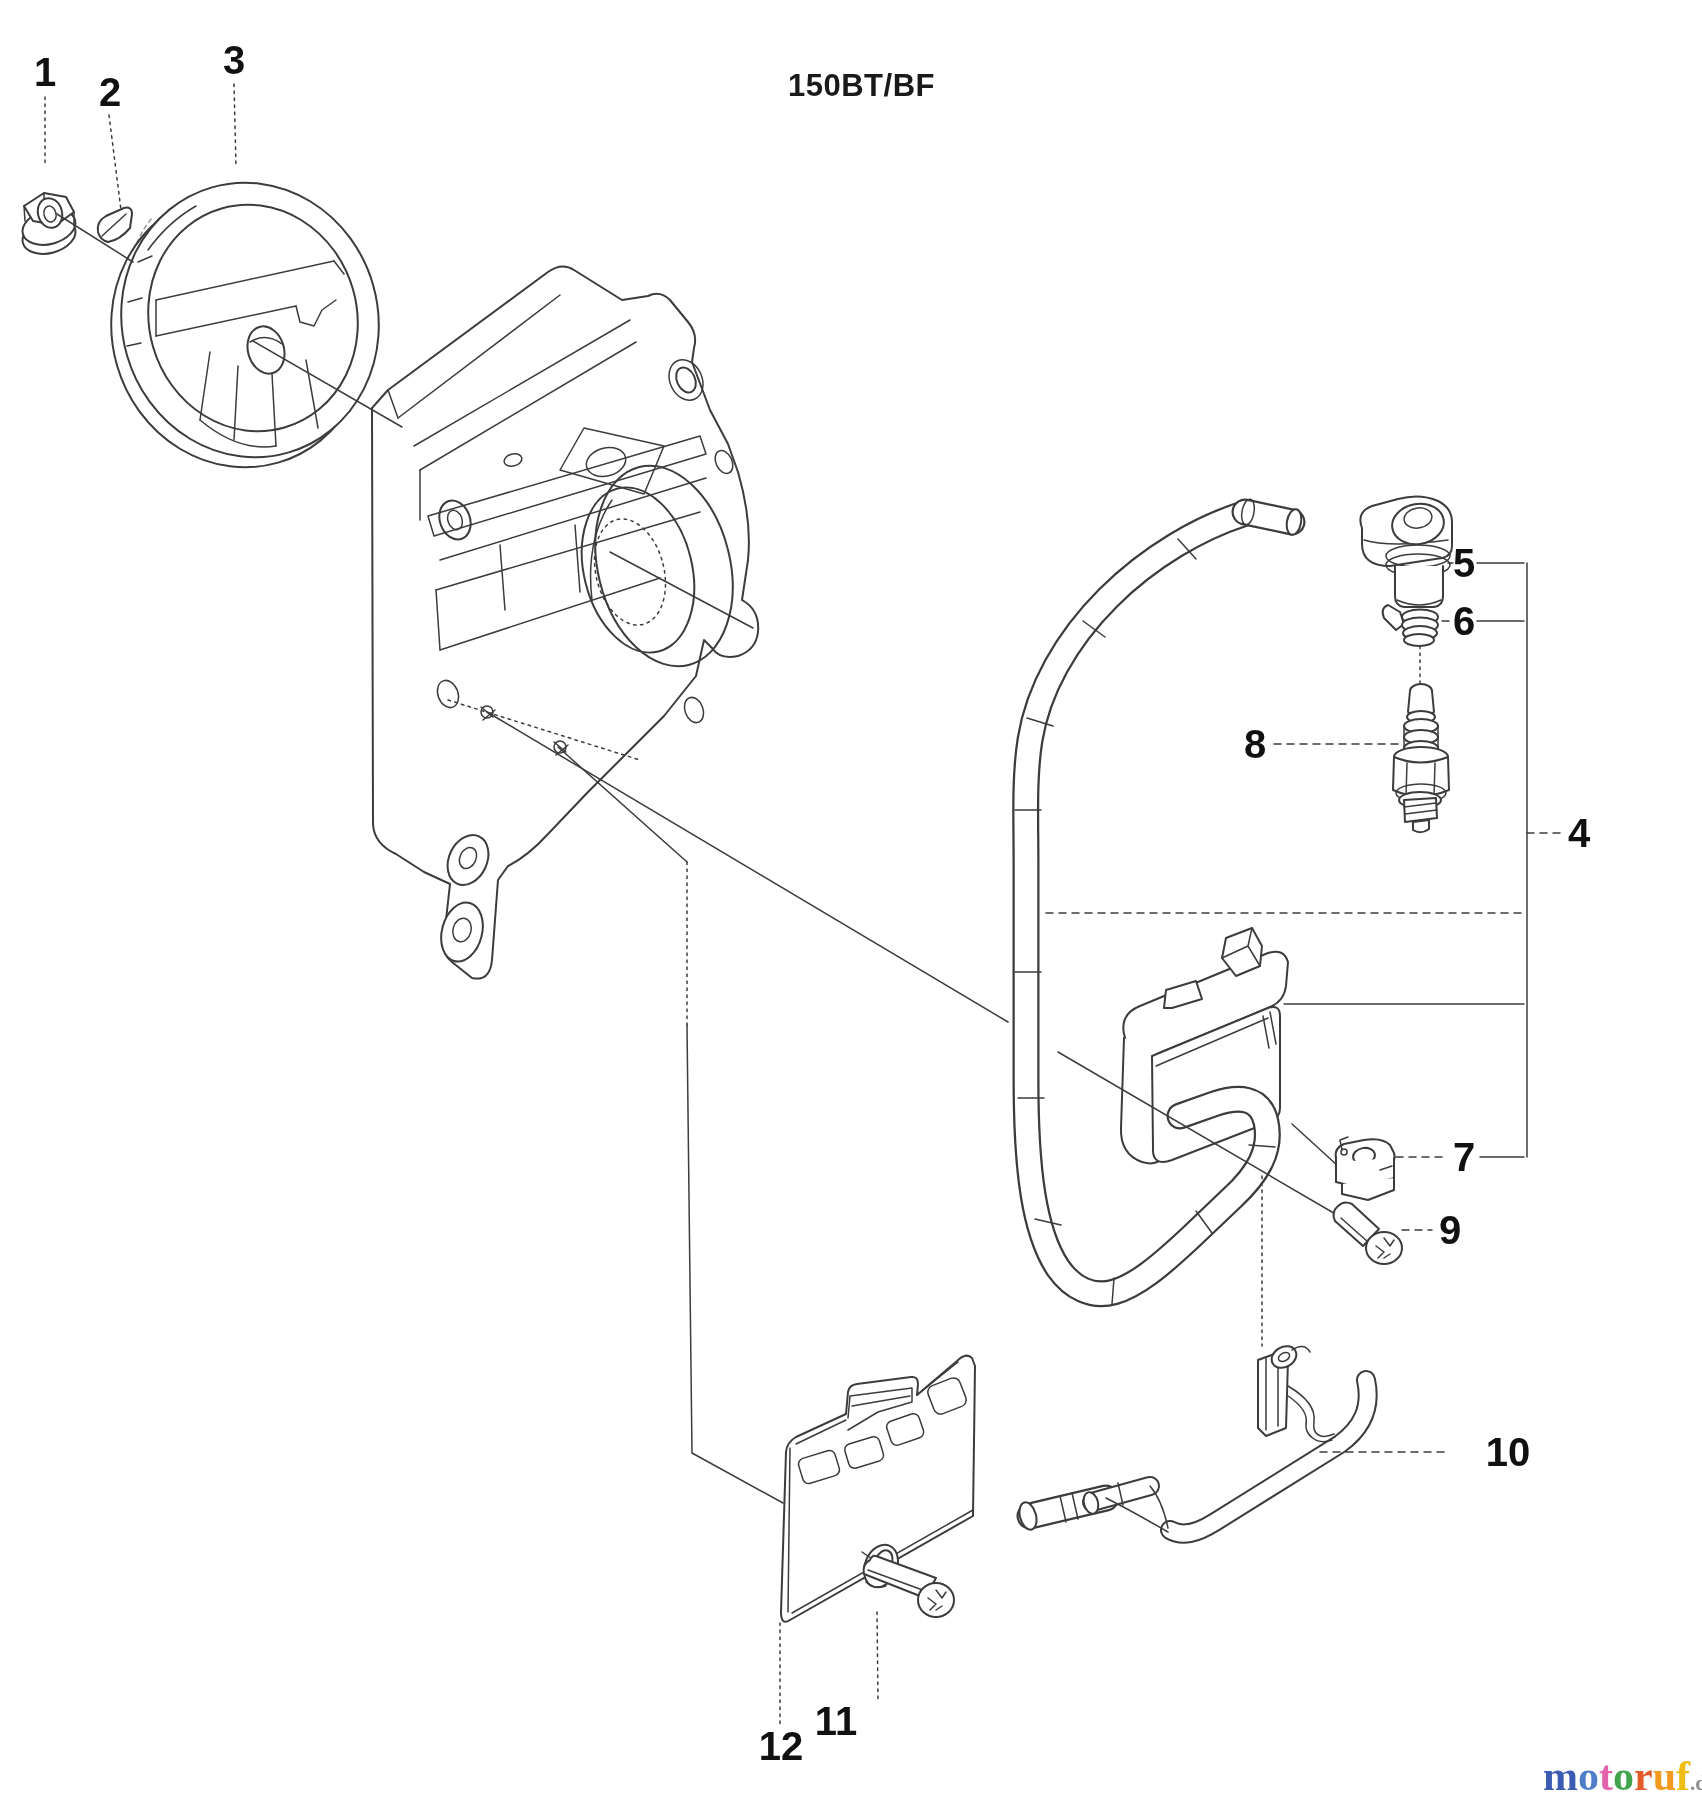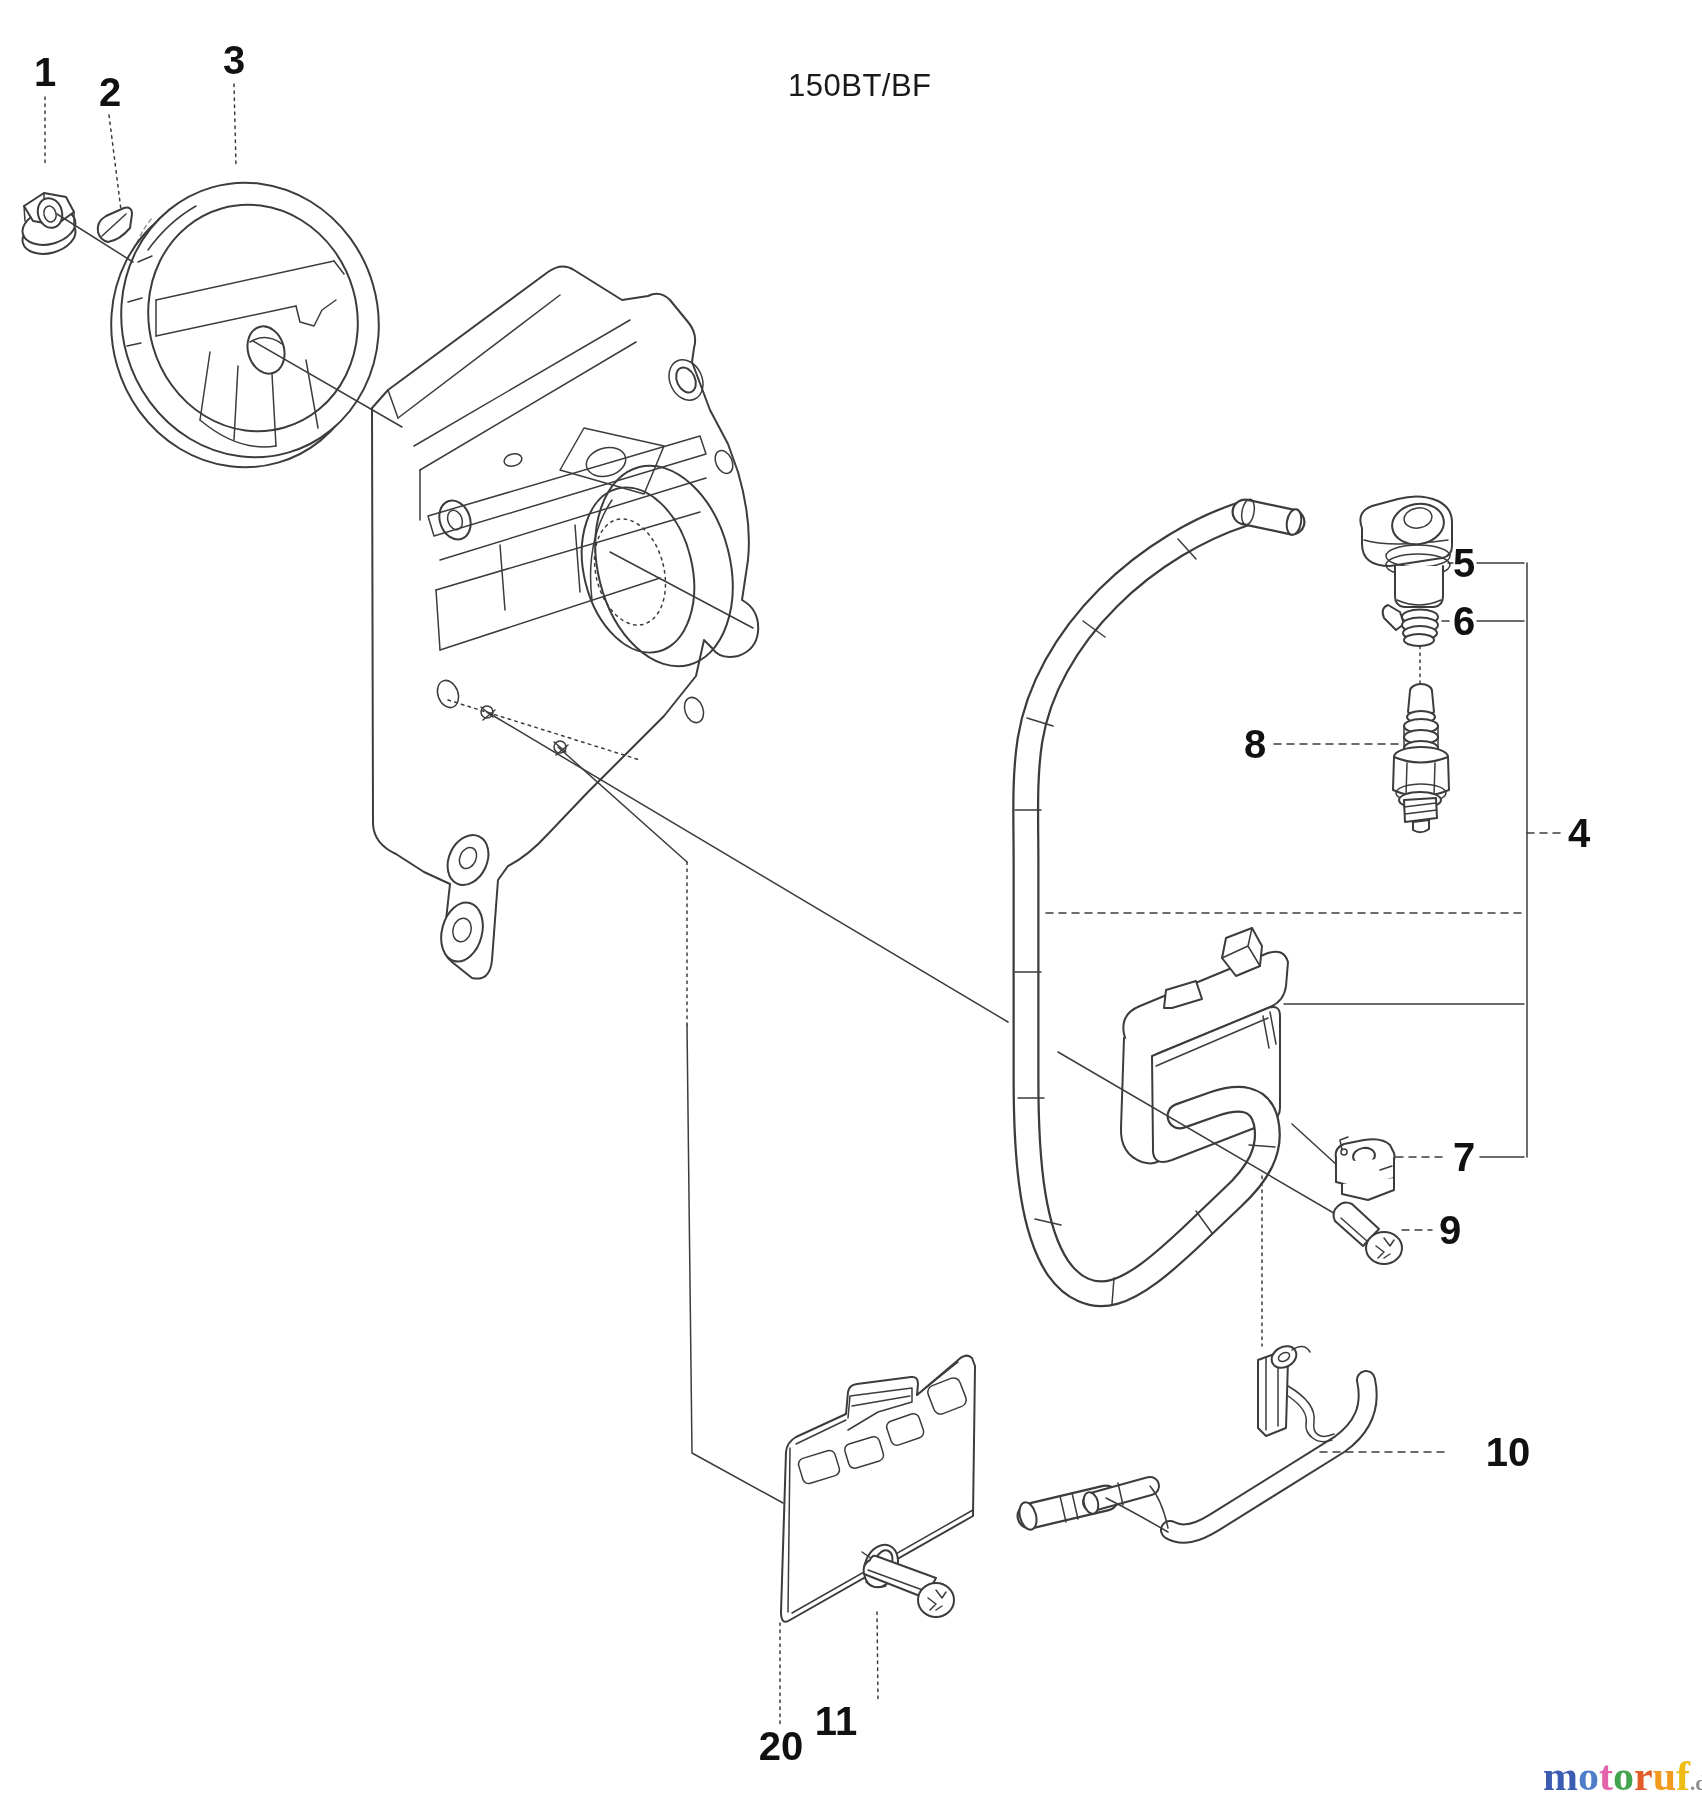--- a/index.html
+++ b/index.html
@@ -1,20 +1,20 @@
 <!DOCTYPE html>
 <html><head>
 <meta charset="utf-8">
 <style>
   html,body{margin:0;padding:0;background:#fff;}
   .canvas{position:relative;width:1702px;height:1800px;background:#fff;overflow:hidden;
           font-family:"Liberation Sans", sans-serif;}
   .diagram-svg{position:absolute;left:0;top:0;}
   .page-title{position:absolute;left:788px;top:68px;width:150px;
-              font-size:31px;font-weight:normal;color:#1a1a1a;letter-spacing:0.5px;}
+              font-size:31px;font-weight:bold;color:#1a1a1a;letter-spacing:0.5px;}
   .co{position:absolute;transform:translate(-50%,-50%);font-size:40px;font-weight:bold;
       color:#111;line-height:1;}
   .logo{position:absolute;left:1543px;top:1752px;width:150px;
         font-family:"Liberation Serif", serif;font-weight:bold;font-size:42px;
         white-space:nowrap;text-decoration:none;}
   .logo .sfx{font-size:21px;color:#8d8d8d;font-weight:bold;}
   
   .ln{fill:none;stroke:#3c3c3c;stroke-width:2;stroke-linecap:round;stroke-linejoin:round;}
   .lnw{fill:#fff;stroke:#3c3c3c;stroke-width:2;stroke-linecap:round;stroke-linejoin:round;}
   .thin{stroke-width:1.5;}
@@ -329,19 +329,19 @@
   <div class="co" style="left:110px;top:92px">2</div>
   <div class="co" style="left:234px;top:60px">3</div>
   <div class="co" style="left:1464px;top:563px">5</div>
   <div class="co" style="left:1464px;top:621px">6</div>
   <div class="co" style="left:1255px;top:744px">8</div>
   <div class="co" style="left:1579px;top:833px">4</div>
   <div class="co" style="left:1464px;top:1157px">7</div>
   <div class="co" style="left:1450px;top:1230px">9</div>
   <div class="co" style="left:1508px;top:1452px">10</div>
   <div class="co" style="left:836px;top:1721px">11</div>
-  <div class="co" style="left:781px;top:1746px">20</div>
+  <div class="co" style="left:781px;top:1746px">12</div>
 
   <a class="logo">
     <span style="color:#3c5cb4">m</span><span style="color:#4f7ec9">o</span><span style="color:#e464ab">t</span><span style="color:#43a44e">o</span><span style="color:#e25c2a">r</span><span style="color:#f29a1f">u</span><span style="color:#eebc13">f</span><span class="sfx">.de</span>
   </a>
 
 </div>
 
 </body></html>

